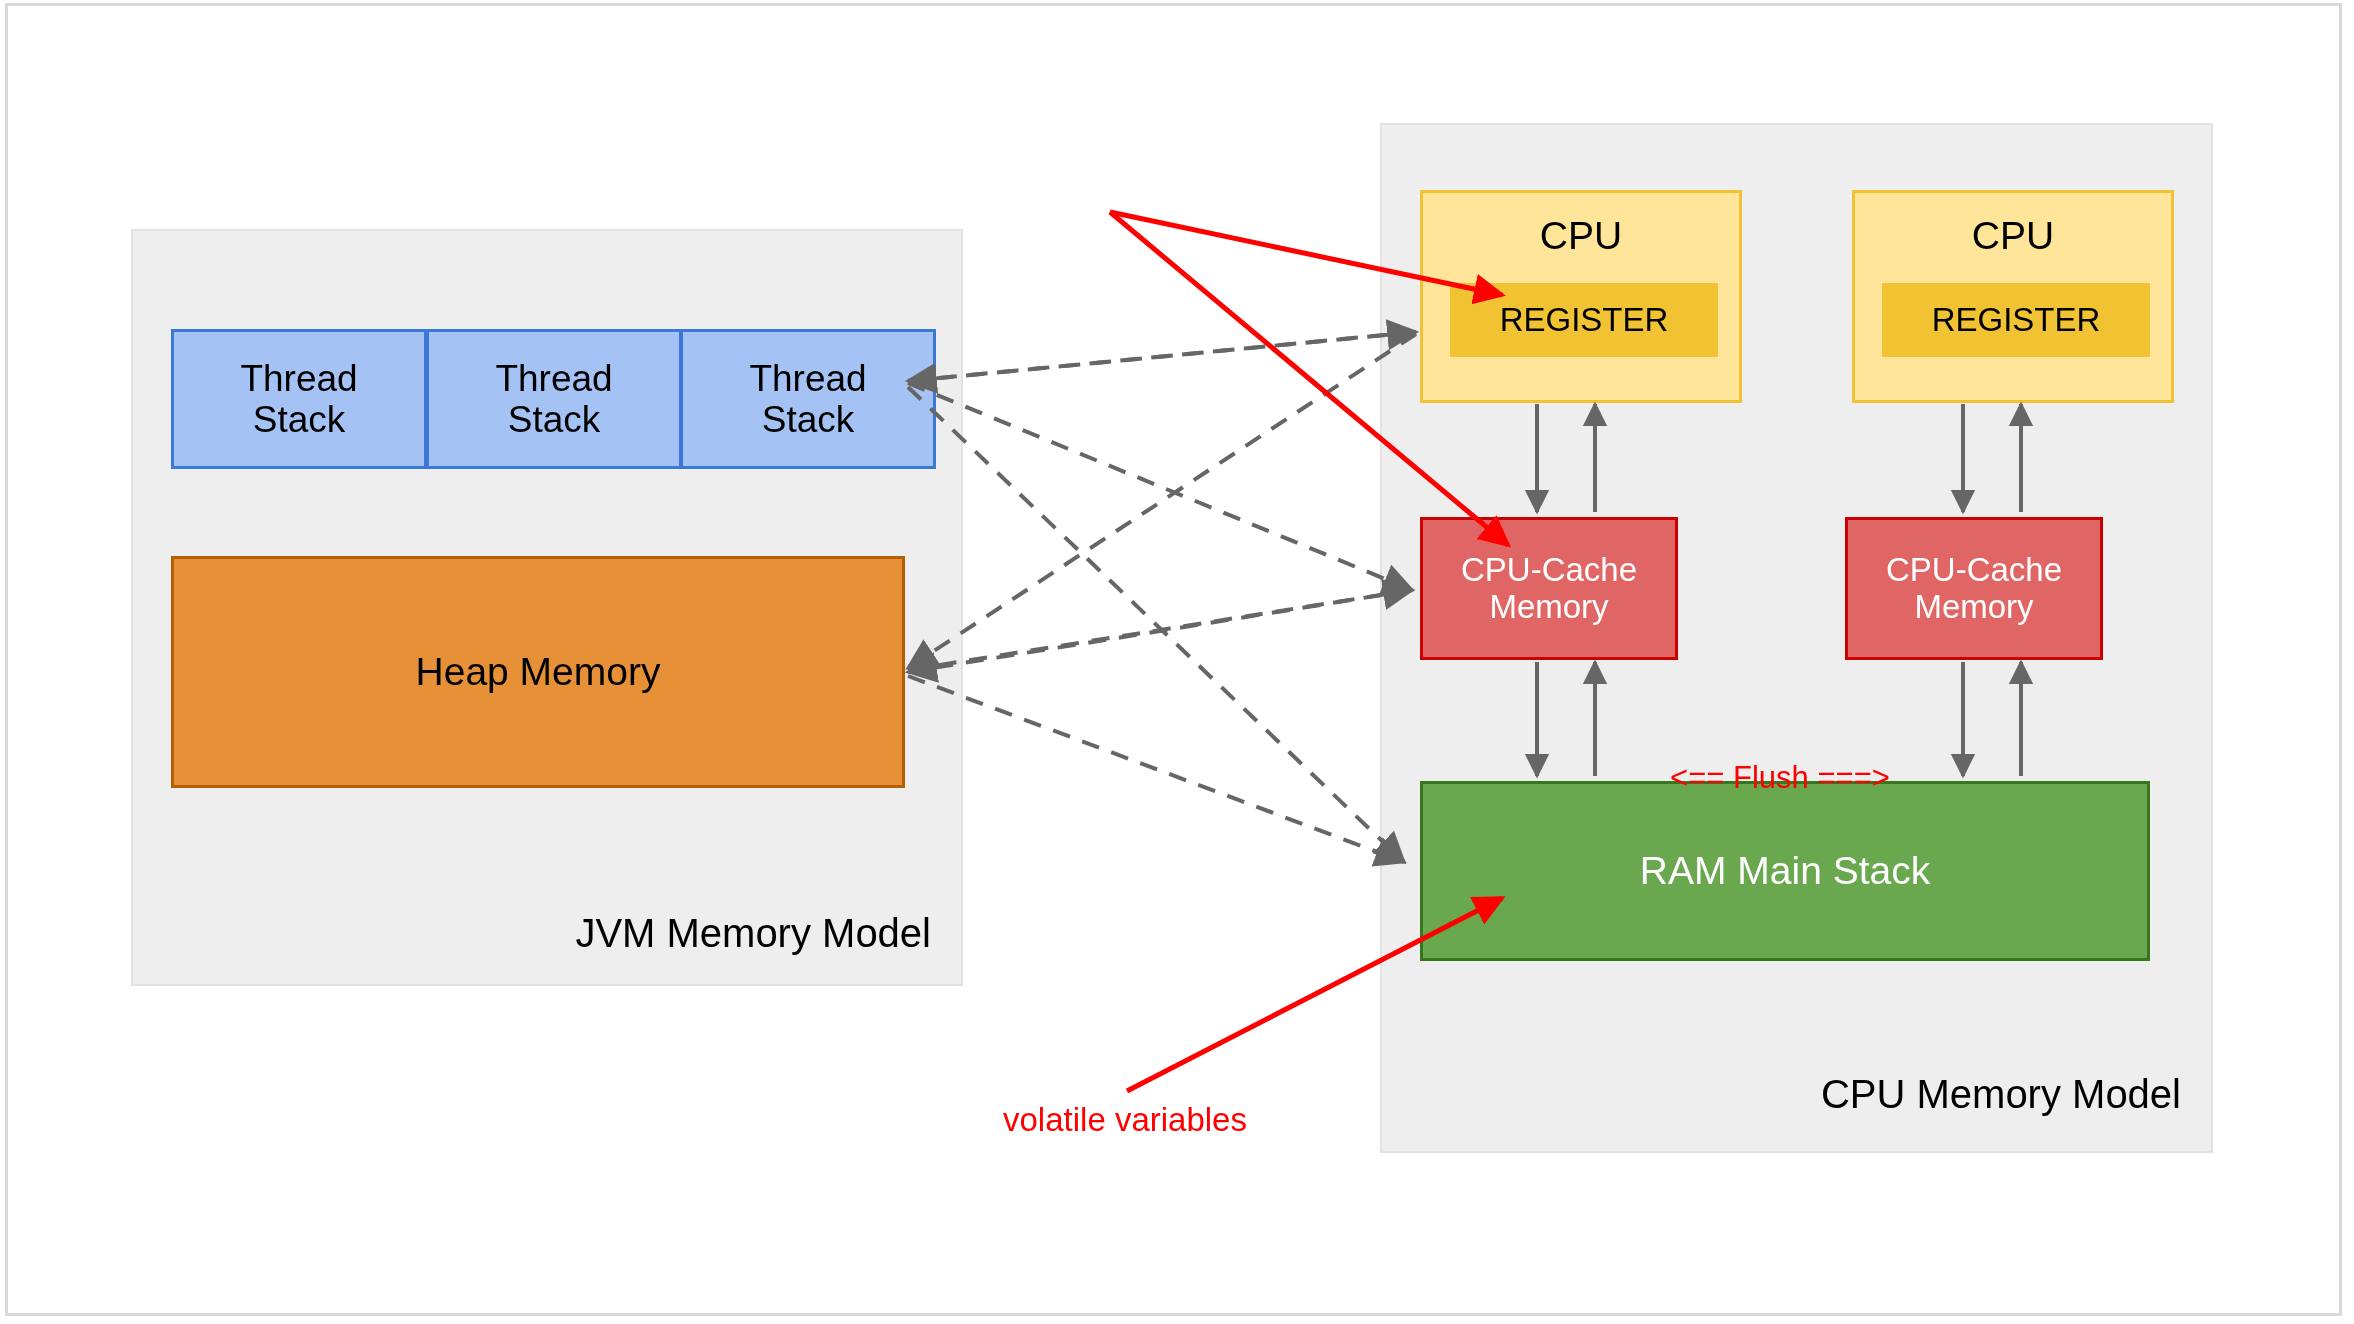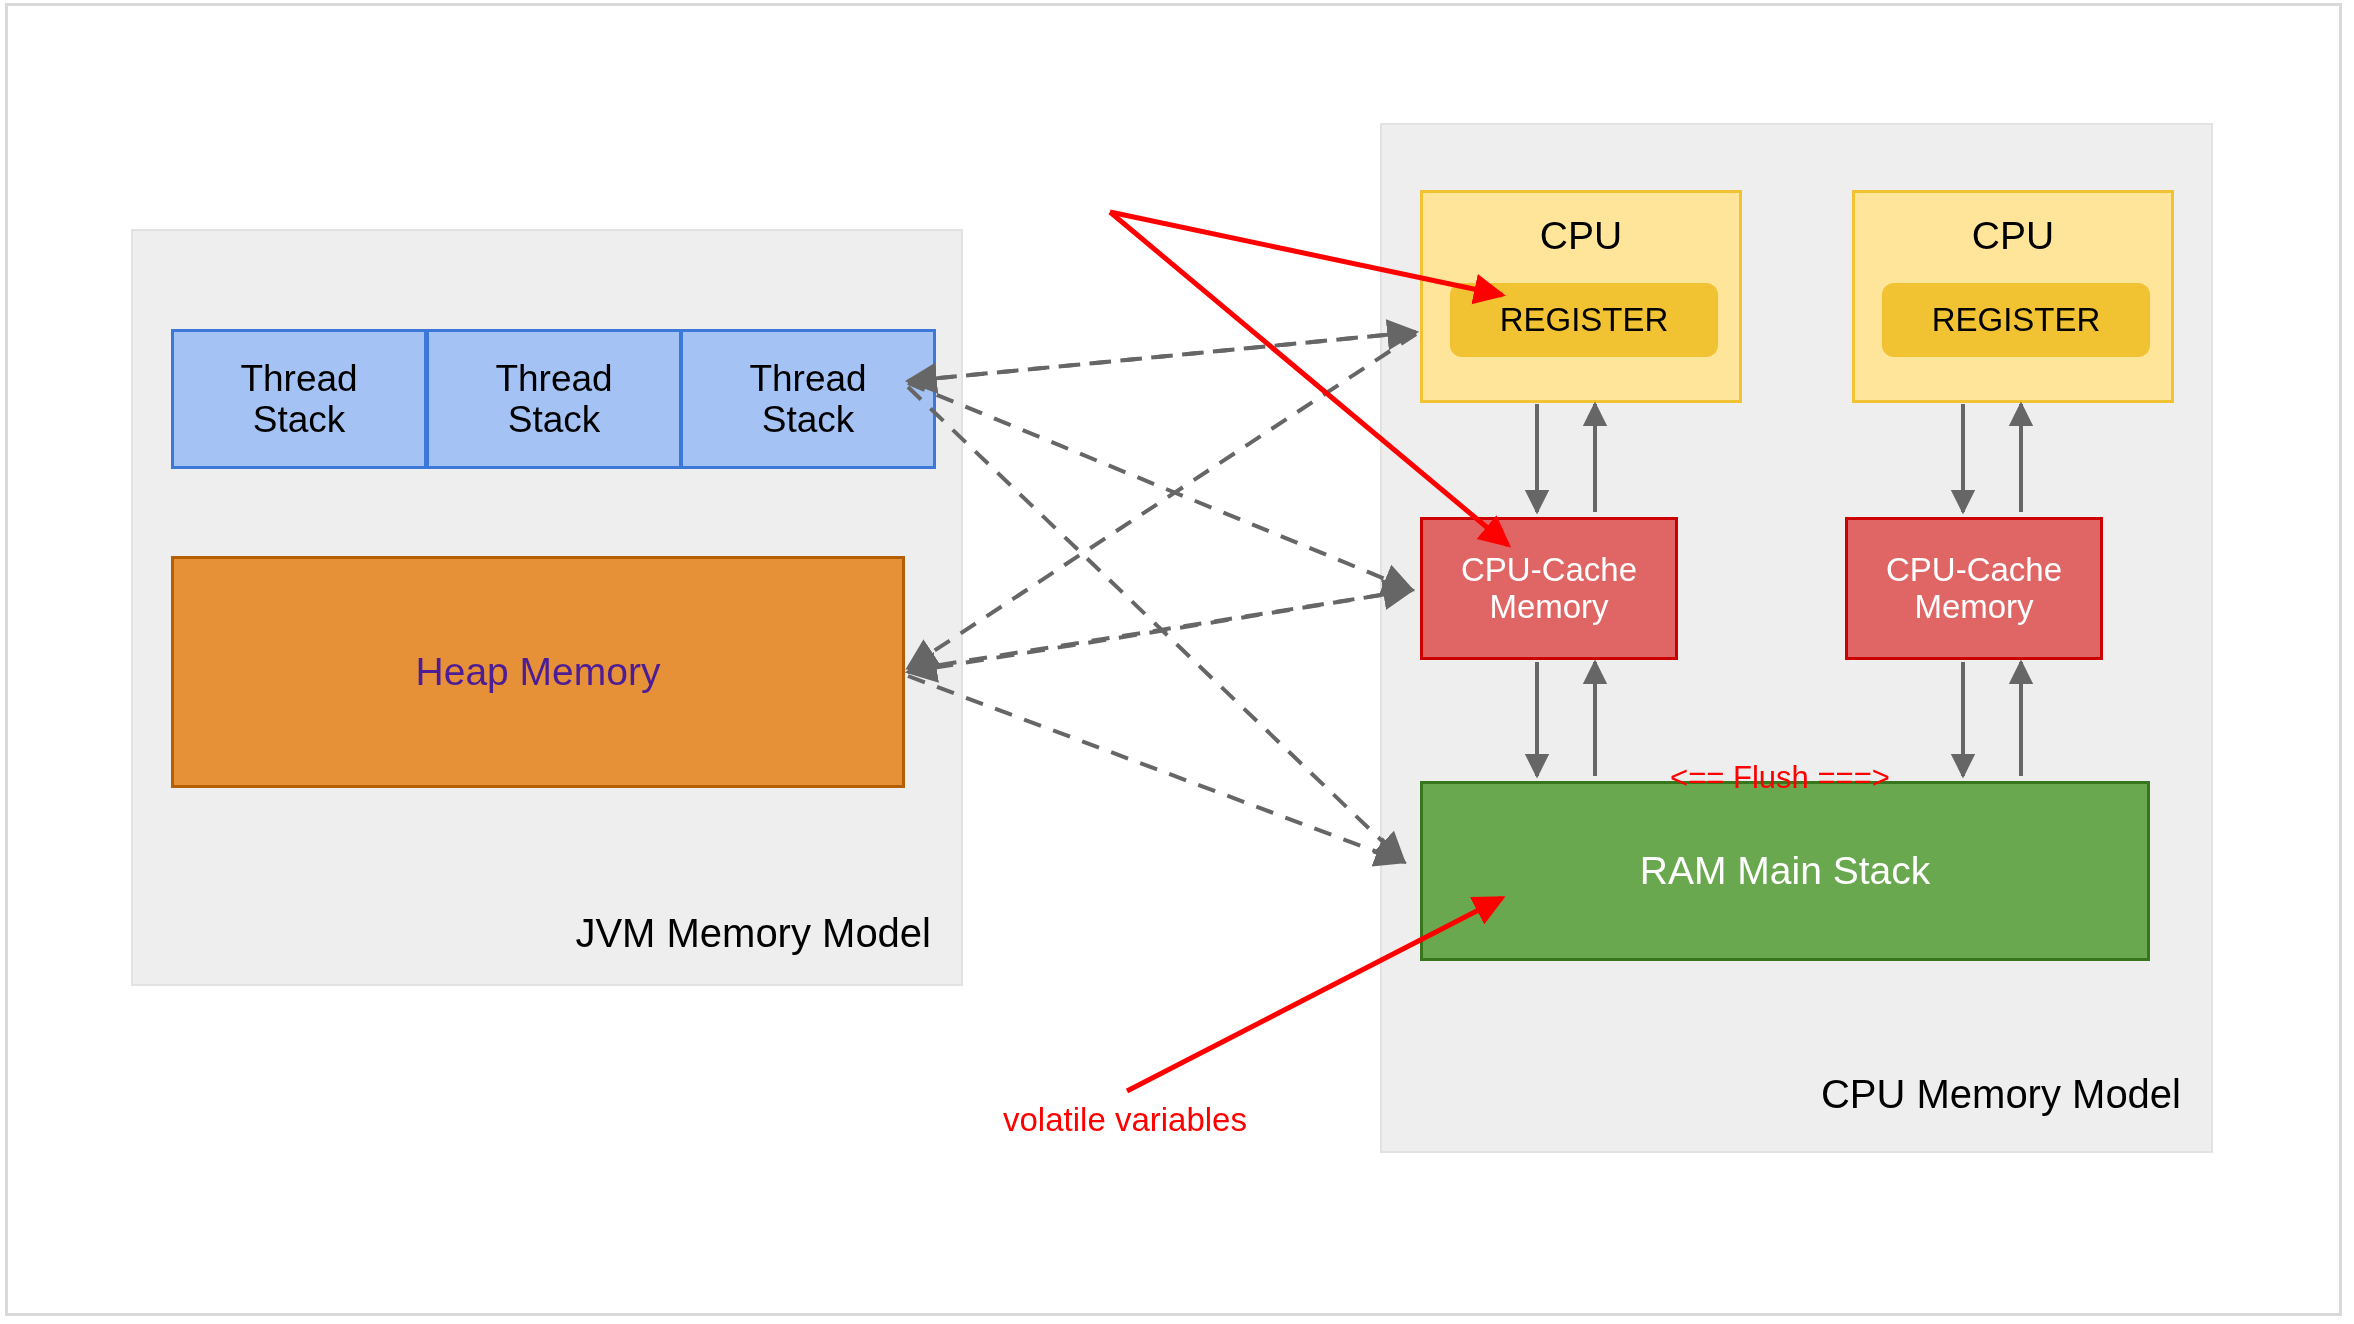--- a/index.html
+++ b/index.html
@@ -92,21 +92,21 @@
   #thread-stack-2 { left: 426px; }
   #thread-stack-3 { left: 680px; }
   
   #heap-memory {
     left: 171px;
     top: 556px;
     width: 734px;
     height: 232px;
     background: #e69138;
     border: 3px solid #b45f06;
-    color: #4c1d95;
+    color: #000000;
     font-size: 39px;
   }
   
   .cpu-box {
     background: #ffe599;
     border: 3px solid #f1c232;
     top: 190px;
     width: 322px;
     height: 213px;
     display: block;
@@ -127,21 +127,20 @@
     left: 27px;
     top: 90px;
     width: 268px;
     height: 74px;
     background: #f1c232;
     display: flex;
     align-items: center;
     justify-content: center;
     font-size: 33px;
     color: #000000;
-    border-radius: 12px;
   }
   
   .cache-box {
     background: #e06666;
     border: 3px solid #cc0000;
     color: #ffffff;
     font-size: 33px;
     top: 517px;
     width: 258px;
     height: 143px;

